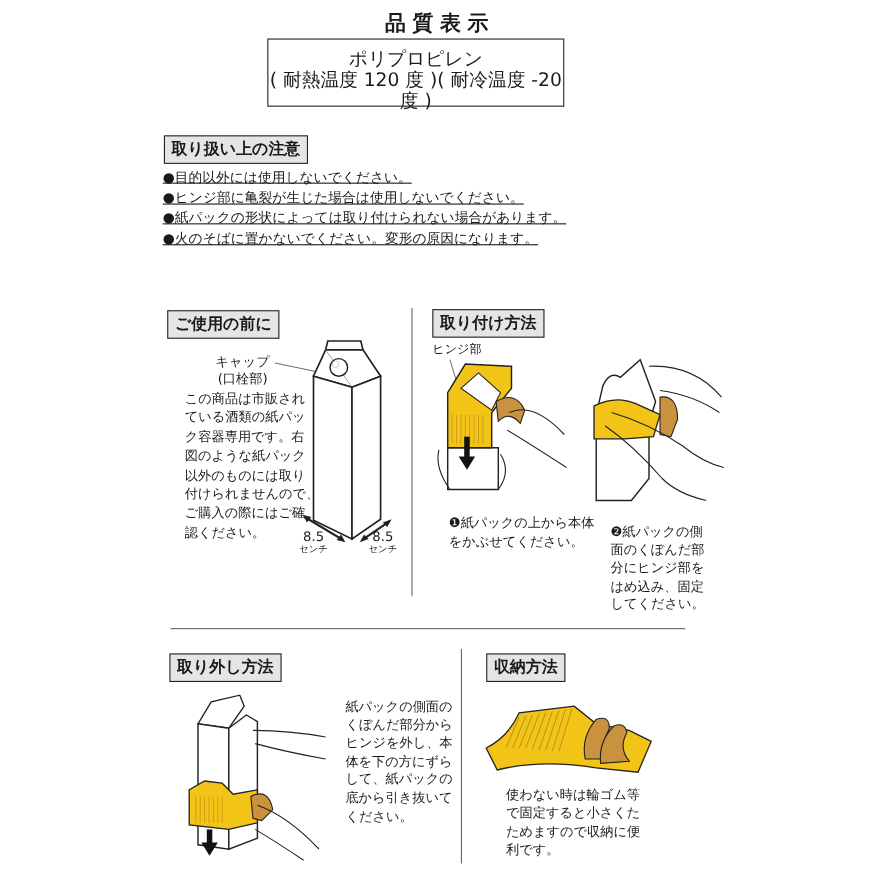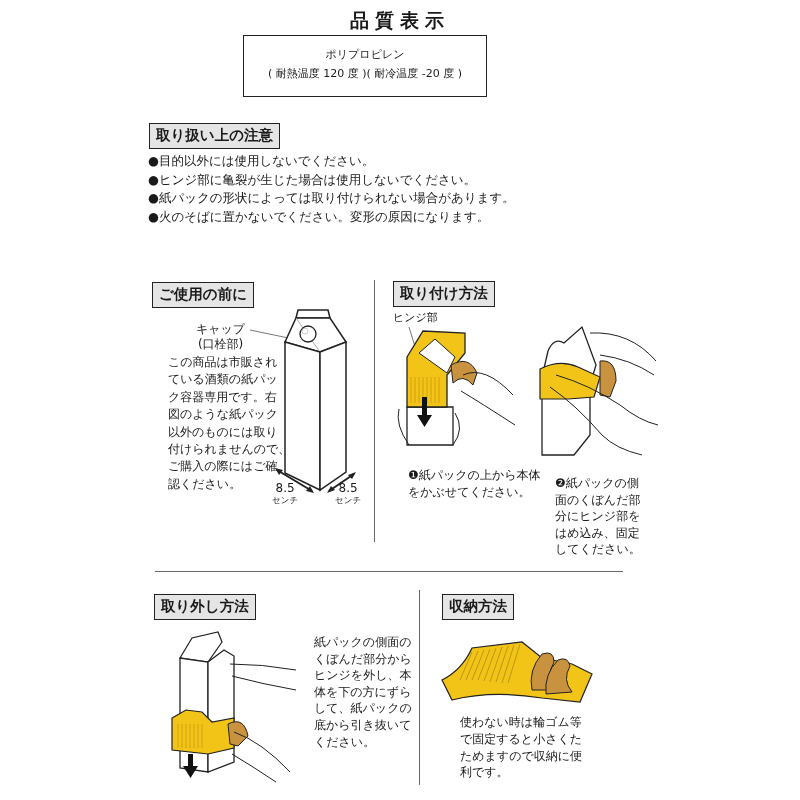--- a/index.html
+++ b/index.html
@@ -1,24 +1,24 @@
 <!DOCTYPE html>
 <html><head>
 <meta charset="utf-8">
 <style>
   html, body { margin:0; padding:0; background:#ffffff; }
   body { width:800px; height:800px; position:relative; overflow:hidden;
          font-family:"DejaVu Sans","Liberation Sans",sans-serif; color:#1a1a1a; }
   .abs { position:absolute; }
   .title { left:0; width:800px; top:8px; text-align:center; font-size:19px; font-weight:bold; letter-spacing:6px; }
-  .spec-box { left:243px; top:35px; width:244px; height:62px; border:1.5px solid #222; box-sizing:border-box;
-              text-align:center; font-size:11px; line-height:19px; padding-top:9px; }
+  .spec-box { left:243px; top:35px; width:270px; height:62px; border:1.5px solid #222; box-sizing:border-box;
+              text-align:center; font-size:17px; line-height:19px; padding-top:9px; }
   .label-box { border:1.5px solid #222; background:#e5e5e5; font-size:14.5px; font-weight:bold; padding:2px 6px 3px 6px; white-space:nowrap; }
   .bullets { left:148px; top:152px; font-size:12.5px; line-height:18.6px; }
-  .bullets div { white-space:nowrap; }
+  .bullets div { white-space:nowrap;text-decoration:underline; }
   .para { font-size:12px; line-height:17.4px; white-space:pre;margin-left:18px; }
   .small { font-size:10px; line-height:13px; text-align:center; white-space:pre; }
   .vline { background:#666; width:1px; }
   .hline { background:#666; height:1px; }
   svg { position:absolute; overflow:visible; }
 </style>
 </head>
 <body>
 
 <div class="abs title">品質表示</div>

